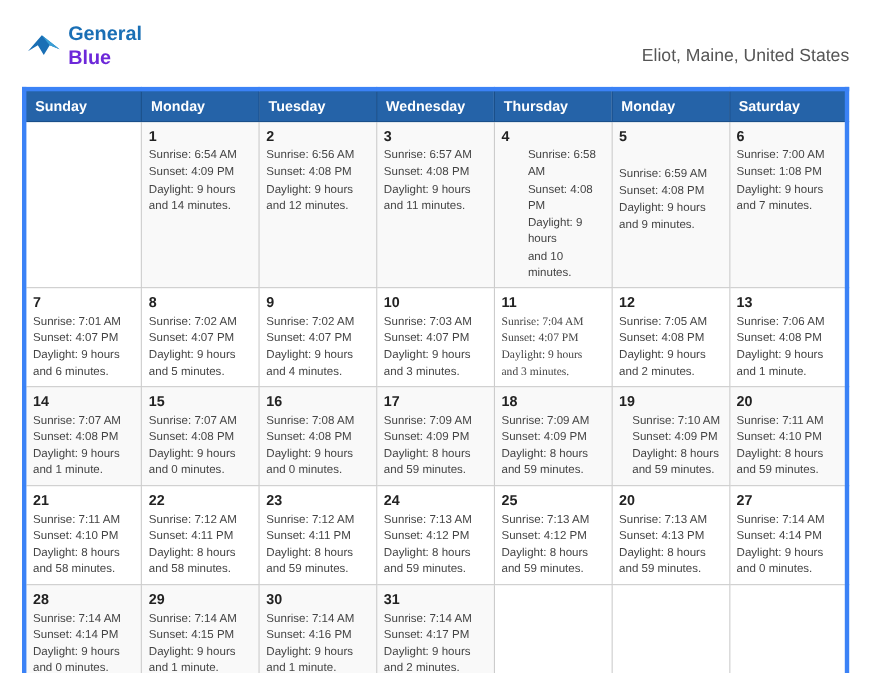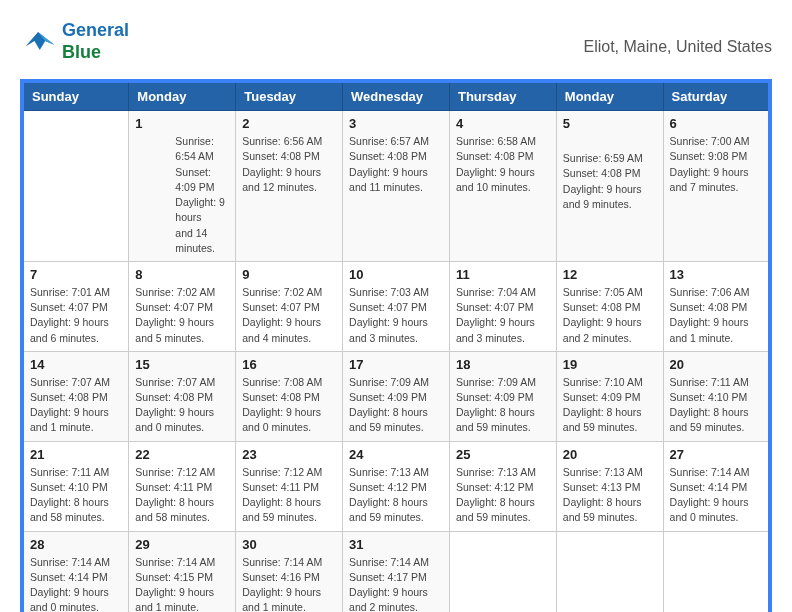--- a/index.html
+++ b/index.html
@@ -6,21 +6,21 @@
     body {
       font-family: Arial, sans-serif;
       background: #fff;
       width: 792px;
       min-height: 612px;
       padding: 20px;
     }
     .header-section {
       display: flex;
       justify-content: space-between;
-      align-items: flex-start;
+      align-items: center;
       margin-bottom: 16px;
     }
     .logo {
       display: flex;
       align-items: center;
       gap: 6px;
     }
     .logo-text {
       font-size: 18px;
       font-weight: bold;
@@ -96,21 +96,21 @@
 <body>
 
 <div class="header-section">
   <div class="logo">
     <svg class="logo-bird" viewBox="0 0 40 30" xmlns="http://www.w3.org/2000/svg">
       <polygon points="20,4 38,18 28,14 22,24 16,14 6,20" fill="#1a6fb5"></polygon>
       <polygon points="20,4 38,18 28,14" fill="#3a9fd5"></polygon>
     </svg>
     <div>
       <div class="logo-text"><span>General</span></div>
-      <div class="logo-text"><span style="color:#15803d">Blue</span></div>
+      <div class="logo-text"><span style="color:#6d28d9">Blue</span></div>
     </div>
   </div>
   <div class="title-block">
     <div class="location-title">Eliot, Maine, United States</div>
   </div>
 </div>
 
 <table class="calendar-table">
   <thead>
     <tr>
@@ -123,57 +123,57 @@
         <th>Monday</th>
         <th>Saturday</th>
       </tr>
   </thead>
   <tbody>
 
   <tr>
         <td class="empty-cell"></td>
         <td>
           <div class="day-number">1</div>
-          <div class="day-info" style="white-space: pre-line; margin-left: 40px;">Sunrise: 6:54 AM
+          <div class="day-info" style="white-space: pre-line;">Sunrise: 6:54 AM
 Sunset: 4:09 PM
 Daylight: 9 hours
 and 14 minutes.</div>
         </td>
         <td>
           <div class="day-number">2</div>
           <div class="day-info" style="white-space: pre-line;">Sunrise: 6:56 AM
 Sunset: 4:08 PM
 Daylight: 9 hours
 and 12 minutes.</div>
         </td>
         <td>
           <div class="day-number">3</div>
           <div class="day-info" style="white-space: pre-line;">Sunrise: 6:57 AM
 Sunset: 4:08 PM
 Daylight: 9 hours
 and 11 minutes.</div>
         </td>
         <td>
           <div class="day-number">4</div>
-          <div class="day-info" style="white-space: pre-line;">Sunrise: 6:58 AM
+          <div class="day-info" style="white-space: pre-line; margin-left: 24px;">Sunrise: 6:58 AM
 Sunset: 4:08 PM
 Daylight: 9 hours
 and 10 minutes.</div>
         </td>
         <td>
           <div class="day-number">5</div>
           <div class="day-info" style="white-space: pre-line; margin-top: 20px;">Sunrise: 6:59 AM
 Sunset: 4:08 PM
 Daylight: 9 hours
 and 9 minutes.</div>
         </td>
         <td>
           <div class="day-number">6</div>
           <div class="day-info" style="white-space: pre-line;">Sunrise: 7:00 AM
-Sunset: 9:08 PM
+Sunset: 1:08 PM
 Daylight: 9 hours
 and 7 minutes.</div>
         </td>
       </tr>
       <tr>
         <td>
           <div class="day-number">7</div>
           <div class="day-info" style="white-space: pre-line;">Sunrise: 7:01 AM
 Sunset: 4:07 PM
 Daylight: 9 hours
@@ -195,21 +195,21 @@
         </td>
         <td>
           <div class="day-number">10</div>
           <div class="day-info" style="white-space: pre-line;">Sunrise: 7:03 AM
 Sunset: 4:07 PM
 Daylight: 9 hours
 and 3 minutes.</div>
         </td>
         <td>
           <div class="day-number">11</div>
-          <div class="day-info" style="white-space: pre-line;">Sunrise: 7:04 AM
+          <div class="day-info" style="white-space: pre-line; font-family: Liberation Serif, serif;">Sunrise: 7:04 AM
 Sunset: 4:07 PM
 Daylight: 9 hours
 and 3 minutes.</div>
         </td>
         <td>
           <div class="day-number">12</div>
           <div class="day-info" style="white-space: pre-line;">Sunrise: 7:05 AM
 Sunset: 4:08 PM
 Daylight: 9 hours
 and 2 minutes.</div>
@@ -253,21 +253,21 @@
         </td>
         <td>
           <div class="day-number">18</div>
           <div class="day-info" style="white-space: pre-line;">Sunrise: 7:09 AM
 Sunset: 4:09 PM
 Daylight: 8 hours
 and 59 minutes.</div>
         </td>
         <td>
           <div class="day-number">19</div>
-          <div class="day-info" style="white-space: pre-line;">Sunrise: 7:10 AM
+          <div class="day-info" style="white-space: pre-line; margin-left: 12px;">Sunrise: 7:10 AM
 Sunset: 4:09 PM
 Daylight: 8 hours
 and 59 minutes.</div>
         </td>
         <td>
           <div class="day-number">20</div>
           <div class="day-info" style="white-space: pre-line;">Sunrise: 7:11 AM
 Sunset: 4:10 PM
 Daylight: 8 hours
 and 59 minutes.</div>

